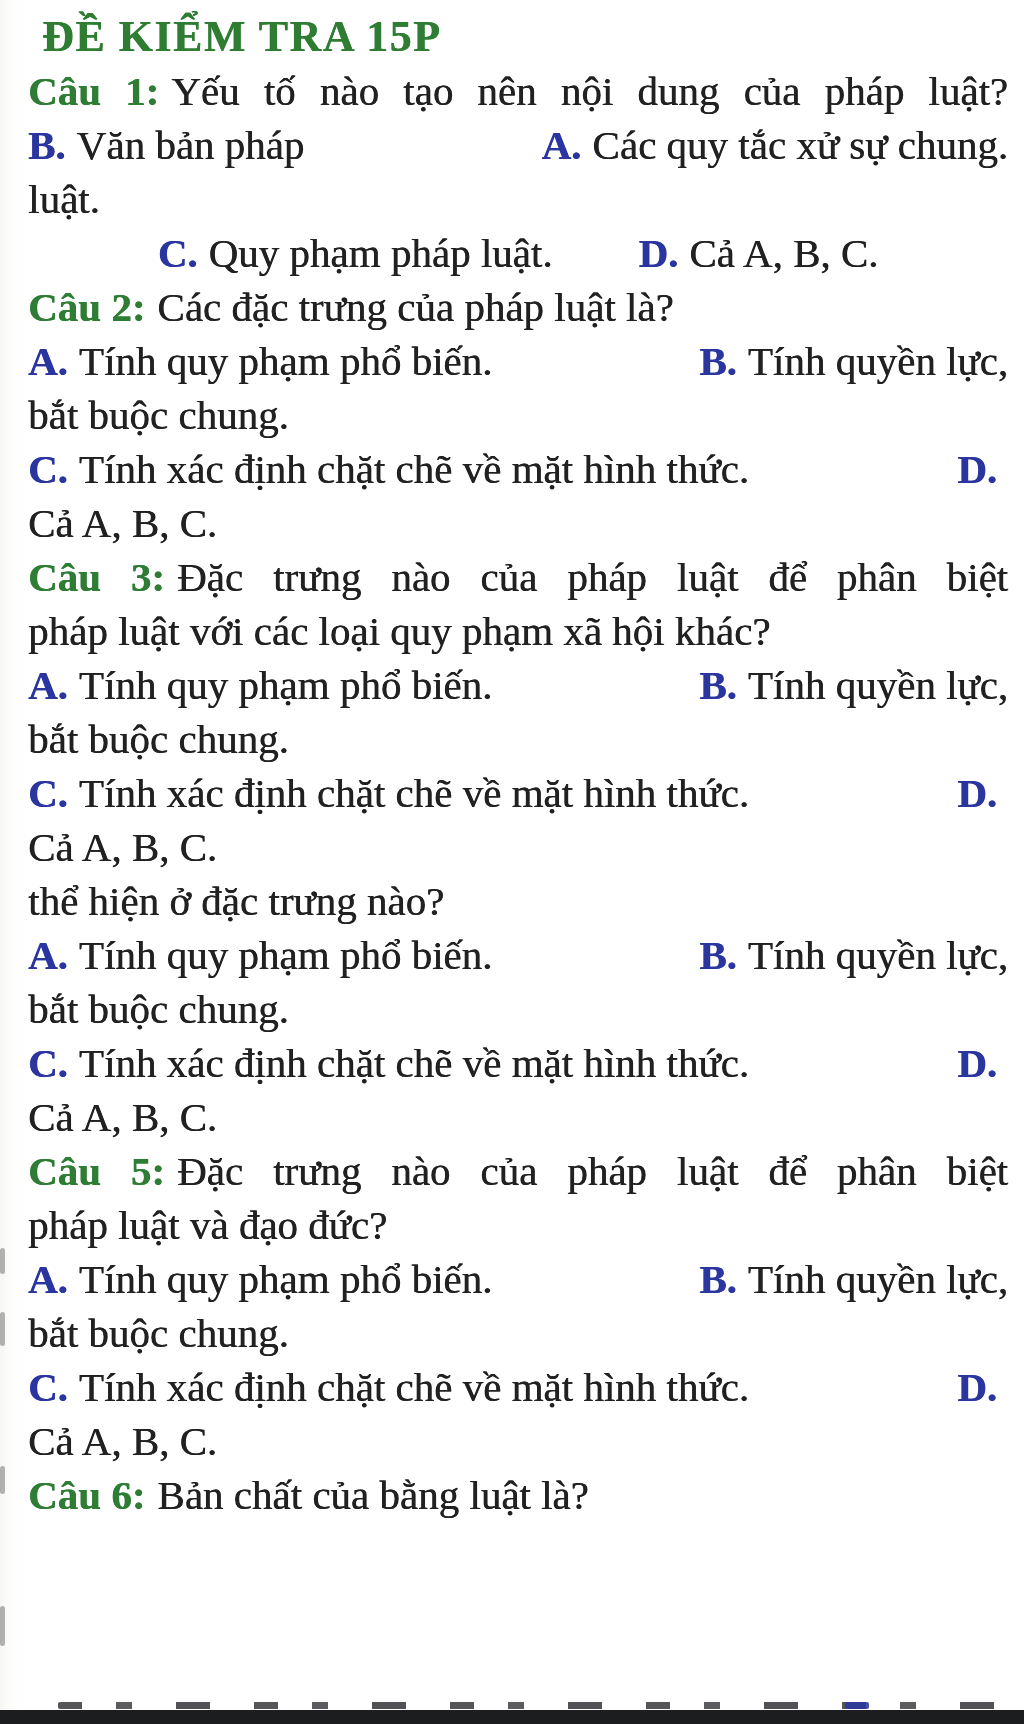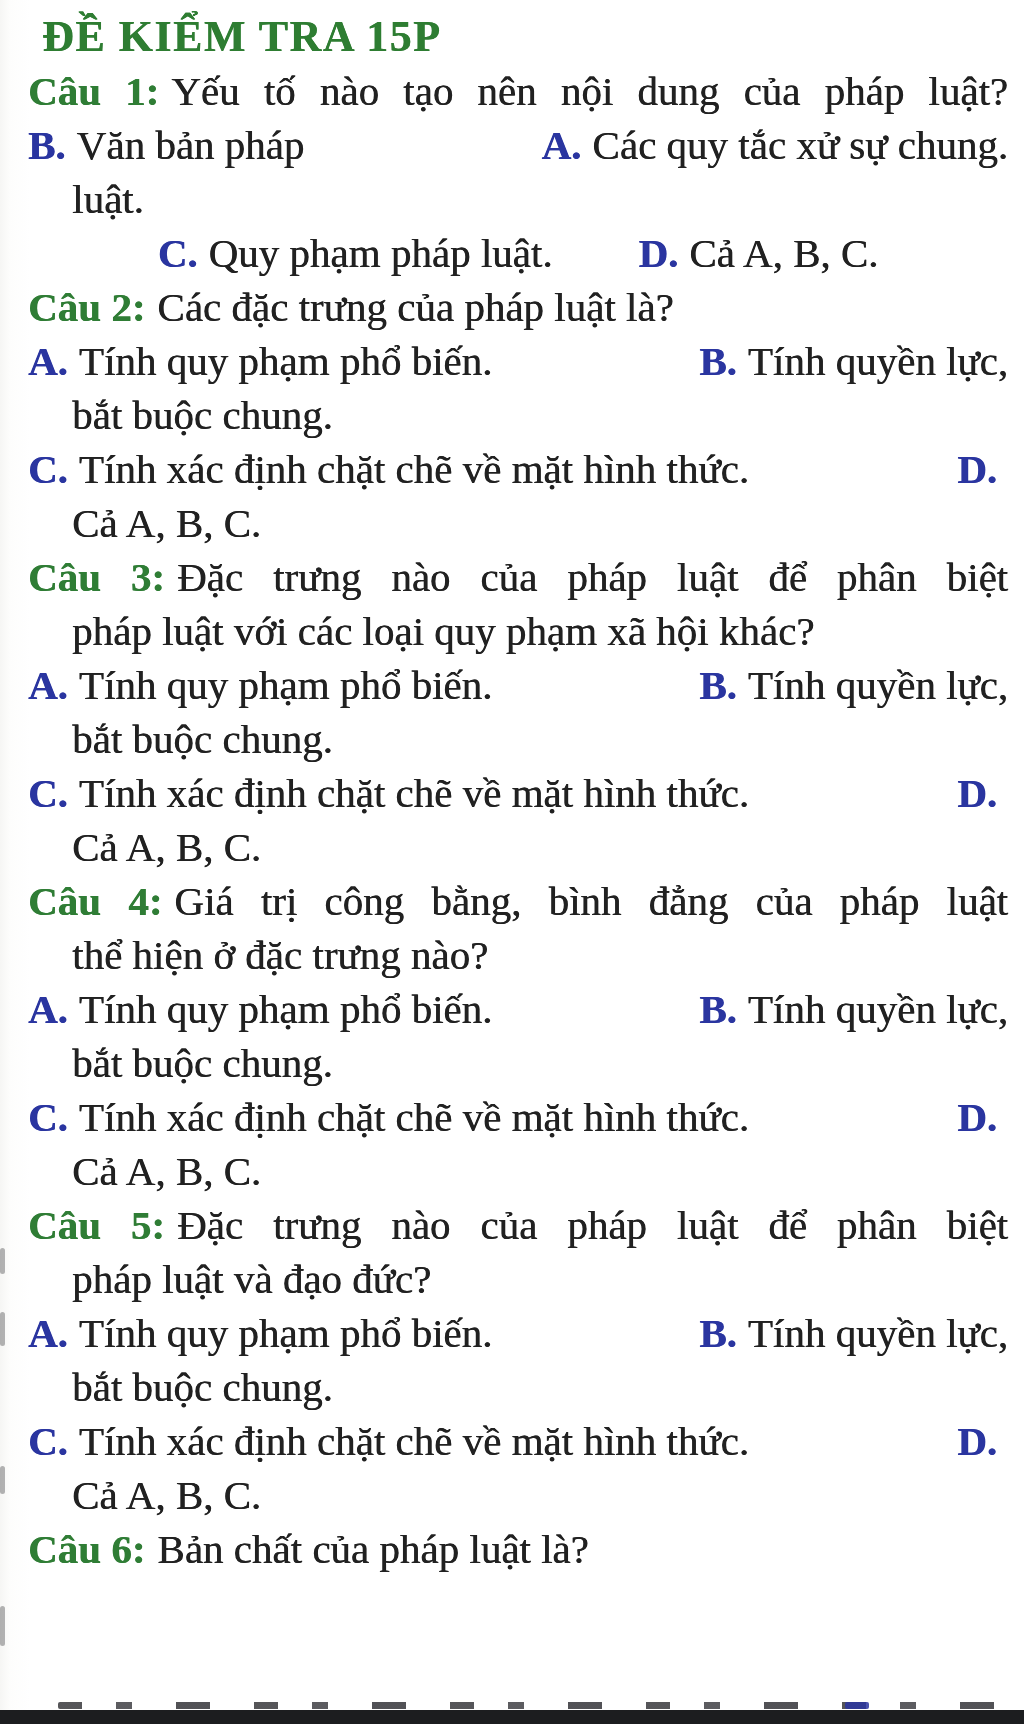--- a/index.html
+++ b/index.html
@@ -28,21 +28,21 @@
   .fill{text-align:justify;text-align-last:justify;}
   .qlbl{color:#2f7d35;font-weight:bold;margin-right:12px;}
   .qtext{color:#212121;}
   
   .opt{display:flex;justify-content:space-between;align-items:baseline;}
   .opt.nofill{justify-content:center;}
   .cell{white-space:nowrap;}
   .spacer{flex:0 0 86px;}
   .ol{color:#2a35a0;font-weight:bold;margin-right:11px;}
   .ot{color:#212121;}
-  .cont{white-space:nowrap;margin-left:44px;}
+  .cont{white-space:nowrap;}
   
   .fragments{
     position:absolute;left:58px;right:26px;bottom:15px;height:7px;
     background:repeating-linear-gradient(to right,
       #2b2b2f 0 24px, transparent 24px 58px,
       #333338 58px 74px, transparent 74px 118px,
       #26262b 118px 152px, transparent 152px 196px);
     opacity:.8;border-radius:2px;
   }
   .fragment-blue{
@@ -105,21 +105,20 @@
       </div>
       <div class="line cont">bắt buộc chung.</div>
       <div class="line opt">
         <span class="cell"><span class="ol">C.</span><span class="ot">Tính xác định chặt chẽ về mặt hình thức.</span></span>
         <span class="cell"><span class="ol">D.</span><span class="ot"></span></span>
       </div>
       <div class="line cont">Cả A, B, C.</div>
     </section>
 
     <section>
-      <div class="line fill"><span class="qlbl">Câu 4:</span><span class="qtext">Giá trị công bằng, bình đẳng của pháp luật</span></div>
       <div class="line cont">thể hiện ở đặc trưng nào?</div>
       <div class="line opt">
         <span class="cell"><span class="ol">A.</span><span class="ot">Tính quy phạm phổ biến.</span></span>
         <span class="cell"><span class="ol">B.</span><span class="ot">Tính quyền lực,</span></span>
       </div>
       <div class="line cont">bắt buộc chung.</div>
       <div class="line opt">
         <span class="cell"><span class="ol">C.</span><span class="ot">Tính xác định chặt chẽ về mặt hình thức.</span></span>
         <span class="cell"><span class="ol">D.</span><span class="ot"></span></span>
       </div>
@@ -135,21 +134,21 @@
       </div>
       <div class="line cont">bắt buộc chung.</div>
       <div class="line opt">
         <span class="cell"><span class="ol">C.</span><span class="ot">Tính xác định chặt chẽ về mặt hình thức.</span></span>
         <span class="cell"><span class="ol">D.</span><span class="ot"></span></span>
       </div>
       <div class="line cont">Cả A, B, C.</div>
     </section>
 
     <section>
-      <div class="line"><span class="qlbl">Câu 6:</span><span class="qtext">Bản chất của pháp luật là?</span></div>
+      <div class="line"><span class="qlbl">Câu 6:</span><span class="qtext">Bản chất của bằng luật là?</span></div>
     </section>
 
   </div>
 
   <div class="streak s1"></div>
   <div class="streak s2"></div>
   <div class="streak s3"></div>
   <div class="streak s4"></div>
 
   <div class="fragments"></div>

